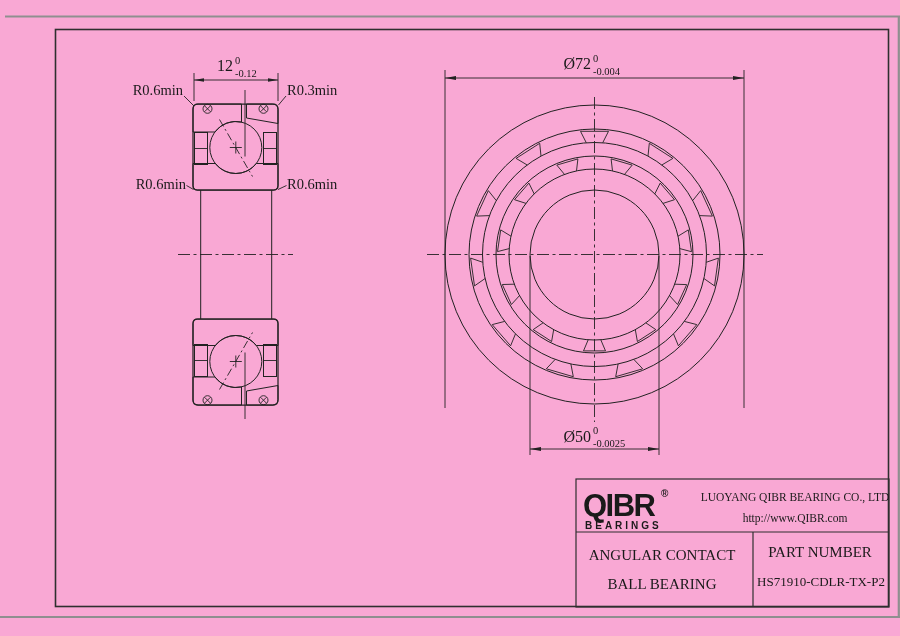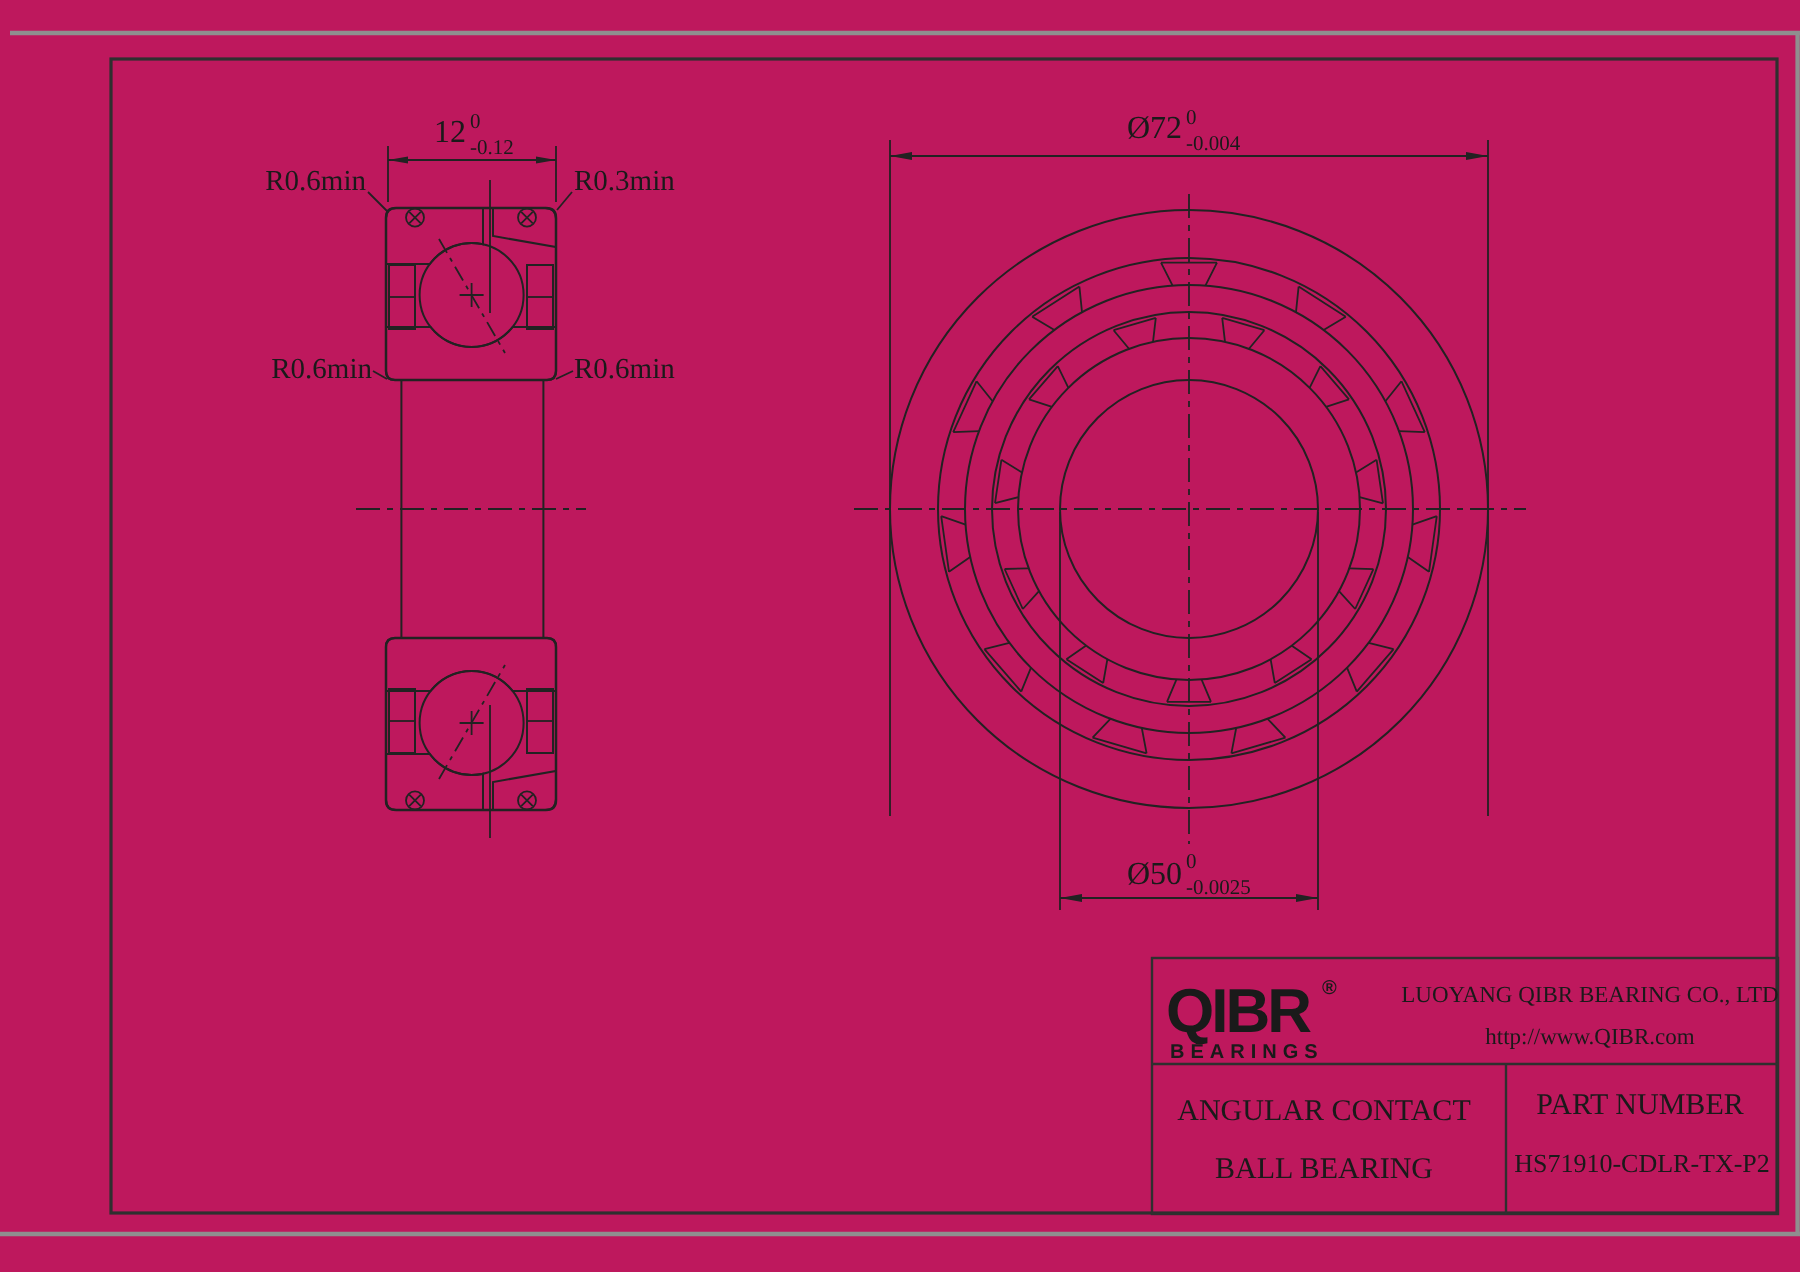--- a/index.html
+++ b/index.html
@@ -1,16 +1,16 @@
 <!DOCTYPE html>
 <html><head>
 <meta charset="utf-8">
 <style>
   html,body{margin:0;padding:0;background:#ffffff;}
-  #page{position:relative;width:900px;height:636px;background:#be185d;overflow:hidden;
+  #page{position:relative;width:900px;height:636px;background:#f9a8d4;overflow:hidden;
         font-family:"Liberation Serif",serif;}
   svg{display:block;}
   .ln{stroke:#222222;stroke-width:1;fill:none;}
   .lnthin{stroke:#222222;stroke-width:0.9;fill:none;}
   .outline{stroke:#222222;stroke-width:1.25;fill:none;}
   .cl{stroke:#222222;stroke-width:0.9;fill:none;stroke-dasharray:12 3.5 3 3.5;}
   .balldiag{stroke:#222222;stroke-width:0.9;fill:none;stroke-dasharray:8 3 2 3;}
   .arrow{fill:#222222;stroke:none;}
   .frame{stroke:#2f2f2f;stroke-width:1.6;fill:none;}
   .tbline{stroke:#2f2f2f;stroke-width:1.2;fill:none;}

